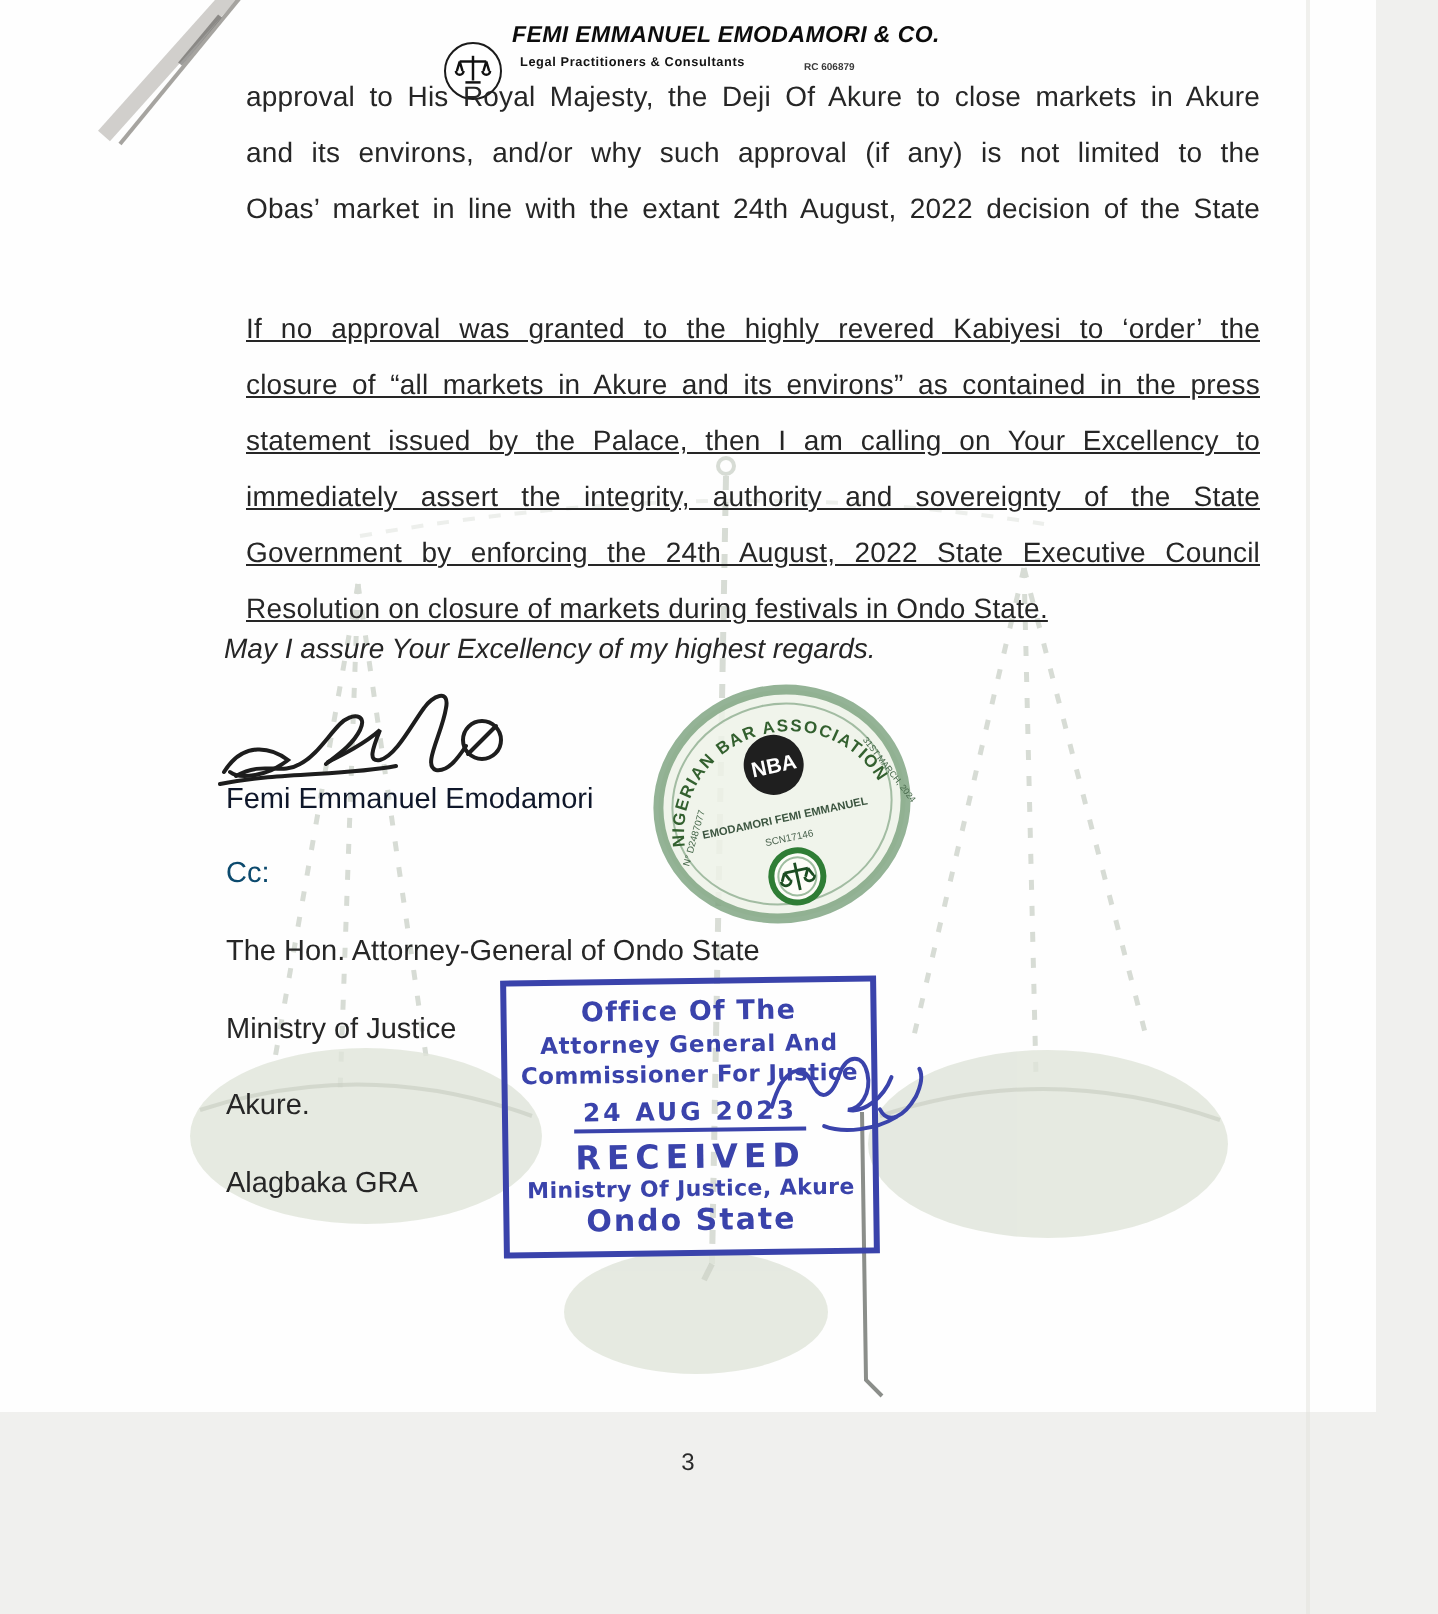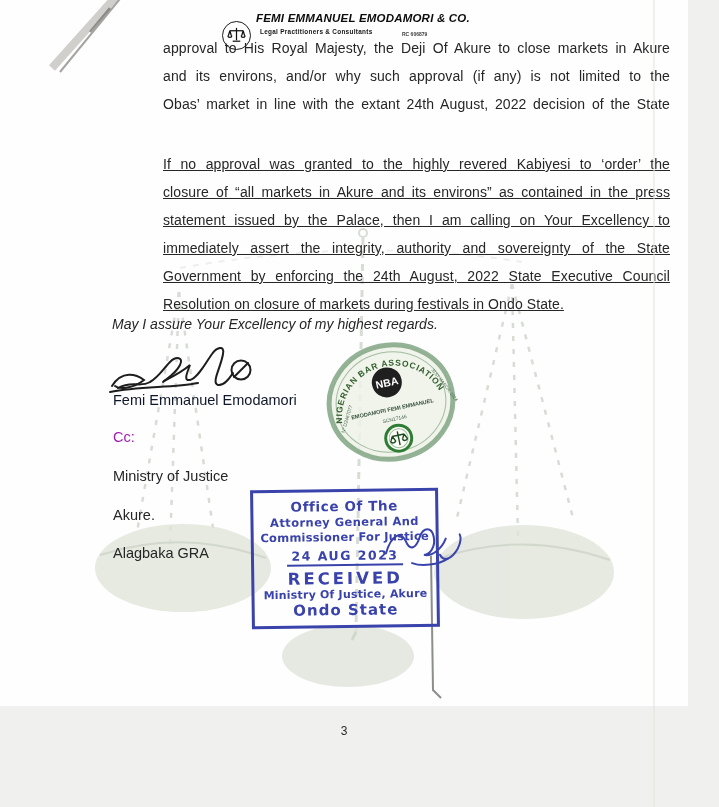--- a/index.html
+++ b/index.html
@@ -33,30 +33,30 @@
     font-size:6.4px;font-weight:bold;color:#141414;letter-spacing:.3px;white-space:nowrap;
   }
   .rc-no{
     position:absolute;left:402px;top:31px;
     font-size:5px;font-weight:bold;color:#3a3a3a;white-space:nowrap;
   }
 
   
   .tblock{
     position:absolute;left:123px;width:507px;
-    font-size:14px;line-height:28px;color:#262626;letter-spacing:.1px;margin-left:40px;
+    font-size:14px;line-height:28px;color:#262626;letter-spacing:.1px;
   }
   .jline{white-space:nowrap;text-align:justify;text-align-last:justify;}
   .lastline{text-align-last:left;}
   .p1{top:34px;}
   .p2{top:150px;text-decoration:underline;}
   .closing{position:absolute;left:112px;top:316px;font-size:14px;color:#262626;white-space:nowrap;font-style:italic;}
   .sig{position:absolute;left:106px;top:334px;width:156px;height:66px;}
   .signatory{position:absolute;left:113px;top:392px;font-size:14.5px;color:#0f172a;white-space:nowrap;}
-  .cc{position:absolute;left:113px;top:429px;font-size:14.5px;color:#a21caf;}
+  .cc{position:absolute;left:113px;top:429px;font-size:14.5px;color:#0c4a6e;}
   .cc-block{position:absolute;left:113px;top:457px;width:300px;font-size:14.5px;line-height:38.5px;color:#262626;}
   .cc-block div{white-space:nowrap;}
 
   
   .seal{position:absolute;left:324px;top:341px;width:134px;height:122px;}
 
   
   .stamp{
     position:absolute;left:251px;top:489px;width:182px;height:133px;
     border:3px solid #3a43ab;transform:rotate(-.8deg);
@@ -181,20 +181,21 @@
         <path d="M67,91 L67,105"></path>
         <path d="M61,95 L73,95"></path>
         <path d="M61,95 L59,99 M61,95 L63,99 M58.5,99 A2.5,2.5 0 0 0 63.5,99"></path>
         <path d="M73,95 L71,99 M73,95 L75,99 M70.5,99 A2.5,2.5 0 0 0 75.5,99"></path>
       </g>
     </g>
   </svg>
 
   <div class="cc">Cc:</div>
   <div class="cc-block">
+    <div>The Hon. Attorney-General of Ondo State</div>
     <div>Ministry of Justice</div>
     <div>Akure.</div>
     <div>Alagbaka GRA</div>
   </div>
 
   <div class="stamp">
     <div class="st-l1">Office Of The</div>
     <div class="st-l2">Attorney General And</div>
     <div class="st-l3">Commissioner For Justice</div>
     <div class="st-date"><span>24 AUG 2023</span></div>

